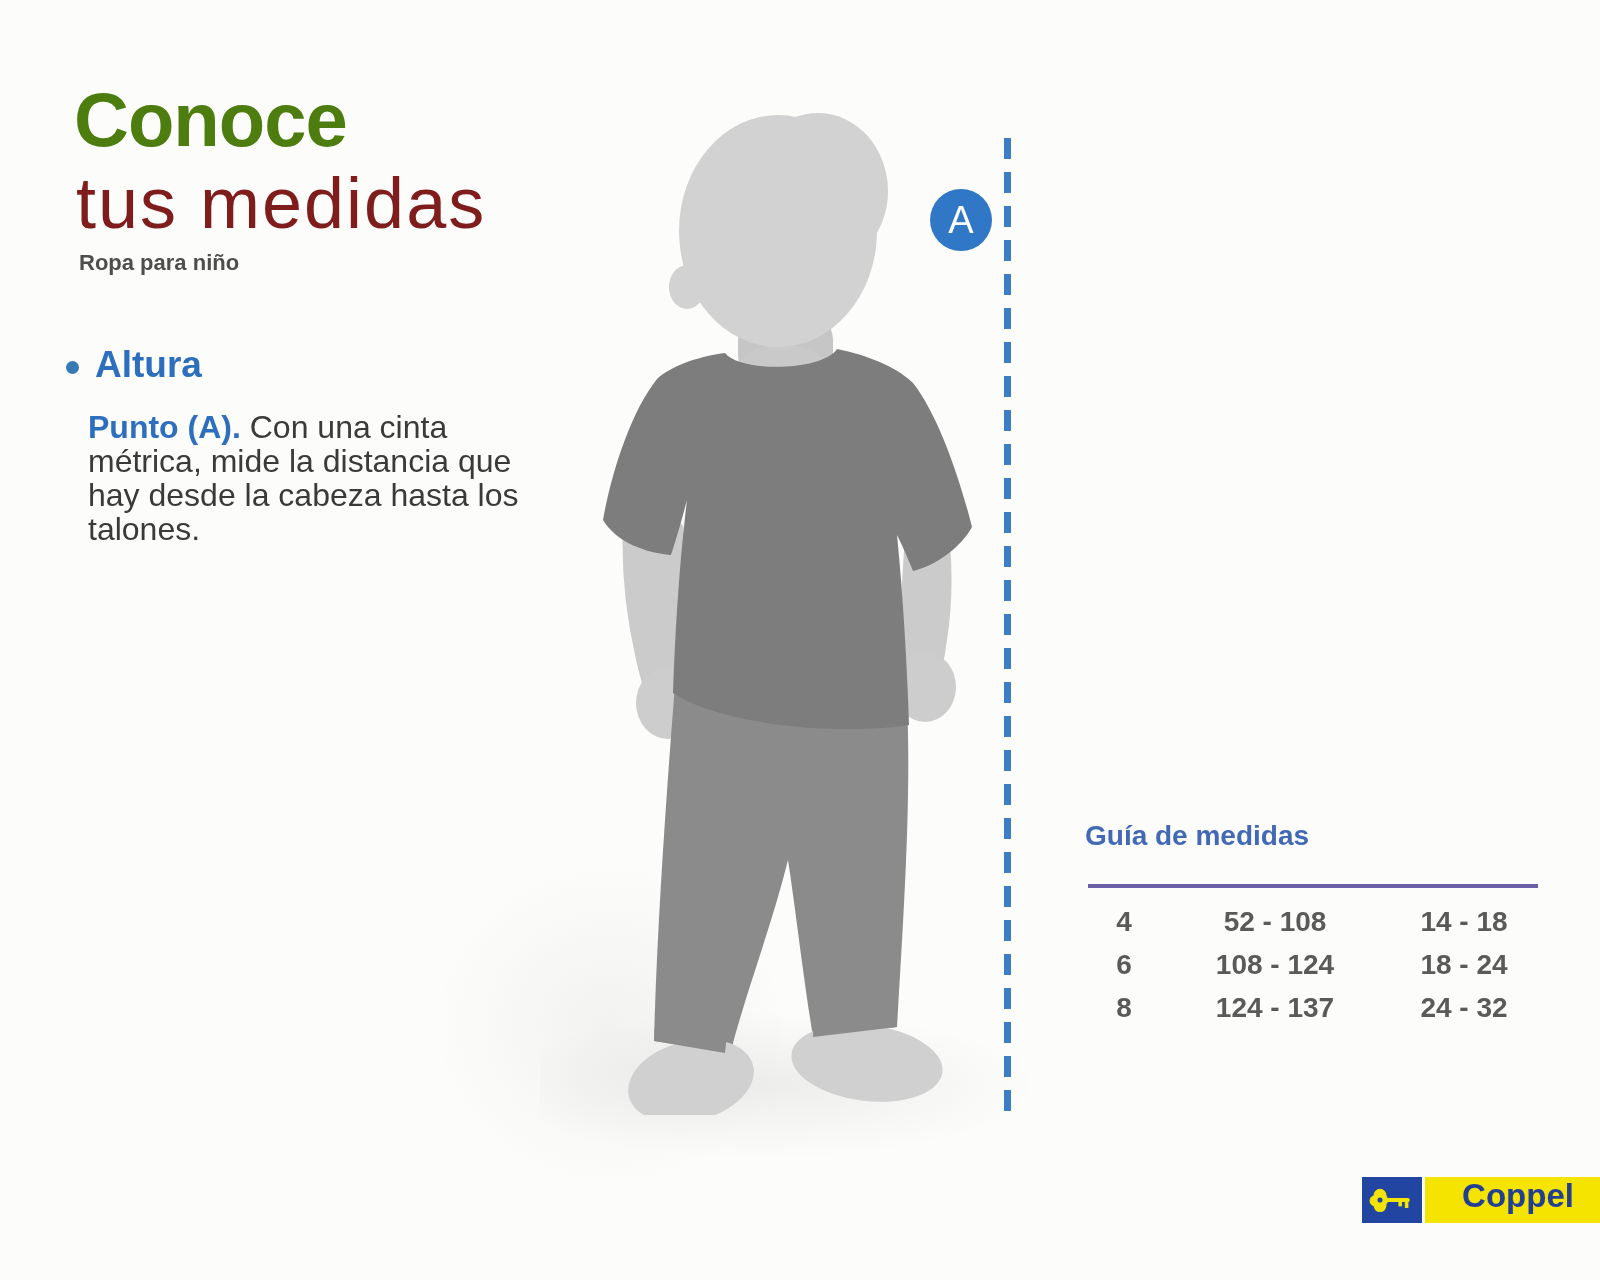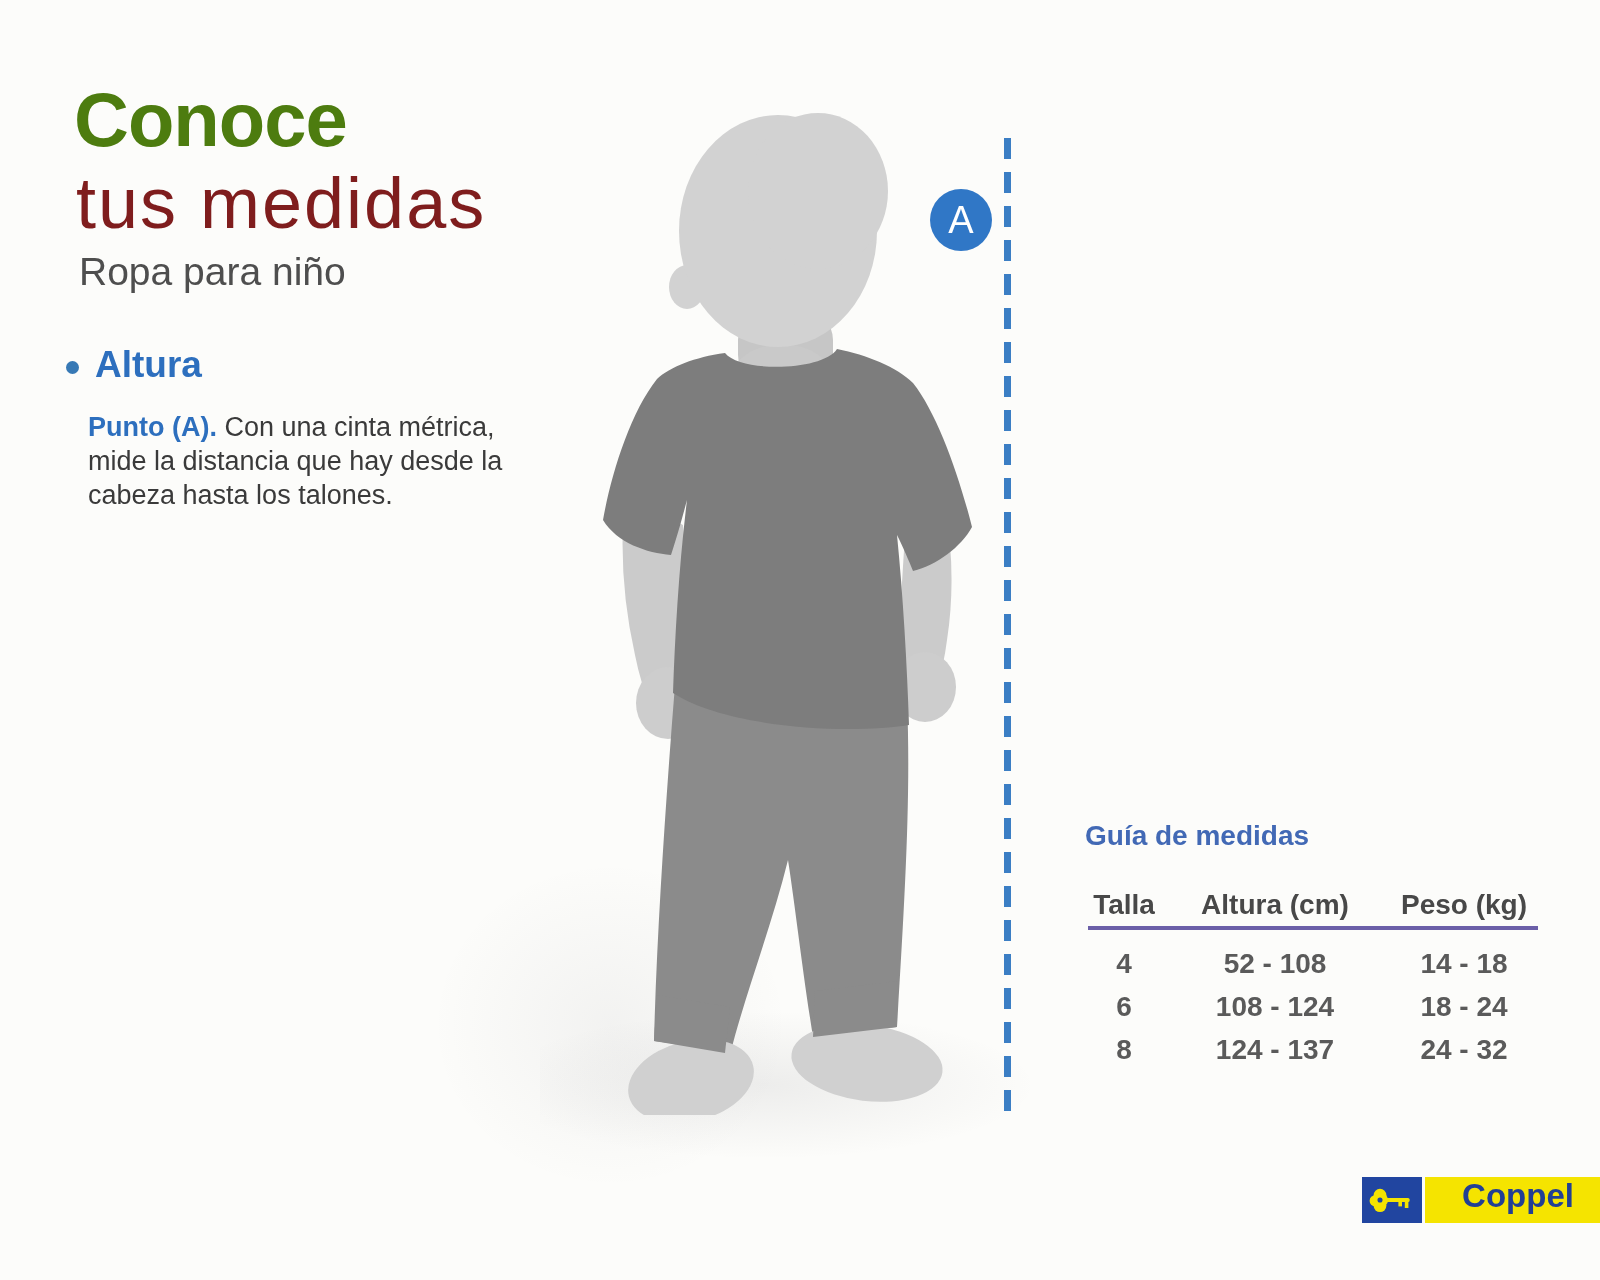--- a/index.html
+++ b/index.html
@@ -18,32 +18,32 @@
     font-size: 76px; font-weight: 700;
     color: #4d7c0f; letter-spacing: -1px;
   }
   .title-light {
     left: 76px; top: 162px;
     font-size: 72px; font-weight: 300;
     color: #7f1d1d; letter-spacing: 2px;
   }
   .subtitle {
     left: 79px; top: 250px;
-    font-size: 39px; font-weight: 400;
+    font-size: 22px; font-weight: 700;
     color: #4e4e4e;
   }
   .altura-row { left: 66px; top: 344px; display: flex; align-items: center; }
   .bullet-dot {
     width: 13px; height: 13px; border-radius: 50%;
     background: #3779b5; margin-right: 16px; margin-top: 4px;
   }
   .altura-label { font-size: 37px; font-weight: 700; color: #2d6fbe; }
   .description {
     left: 88px; top: 410px; width: 462px;
-    font-size: 27px; line-height: 34px; font-weight: 500;
+    font-size: 32px; line-height: 34px; font-weight: 500;
     color: #3a3a3a;
   }
   .point-label { color: #2d6fbe; font-weight: 700; }
 
   
   .figure-svg { left: 575px; top: 95px; width: 420px; height: 1020px; }
   .floor-shadow {
     left: 540px; top: 1010px; width: 500px; height: 150px;
     background: radial-gradient(ellipse at 45% 50%, rgba(60,60,70,0.08) 0%, rgba(60,60,70,0.0) 70%);
   }
@@ -154,25 +154,20 @@
   <ellipse cx="243" cy="96" rx="70" ry="78" fill="#d2d2d2"></ellipse>
 </svg>
 
 <div class="abs marker-a">
   <span>A</span>
 </div>
 <div class="abs dash-line"></div>
 
 <div class="abs guide-title">Guía de medidas</div>
 <div class="abs guide-table">
-  <div class="g-row header">
-    <div class="c1">Talla</div>
-    <div class="c2">Altura (cm)</div>
-    <div class="c3">Peso (kg)</div>
-  </div>
   <div class="g-rule"></div>
   <div class="g-row body">
     <div class="c1">4</div>
     <div class="c2">52 - 108</div>
     <div class="c3">14 - 18</div>
   </div>
   <div class="g-row body">
     <div class="c1">6</div>
     <div class="c2">108 - 124</div>
     <div class="c3">18 - 24</div>

